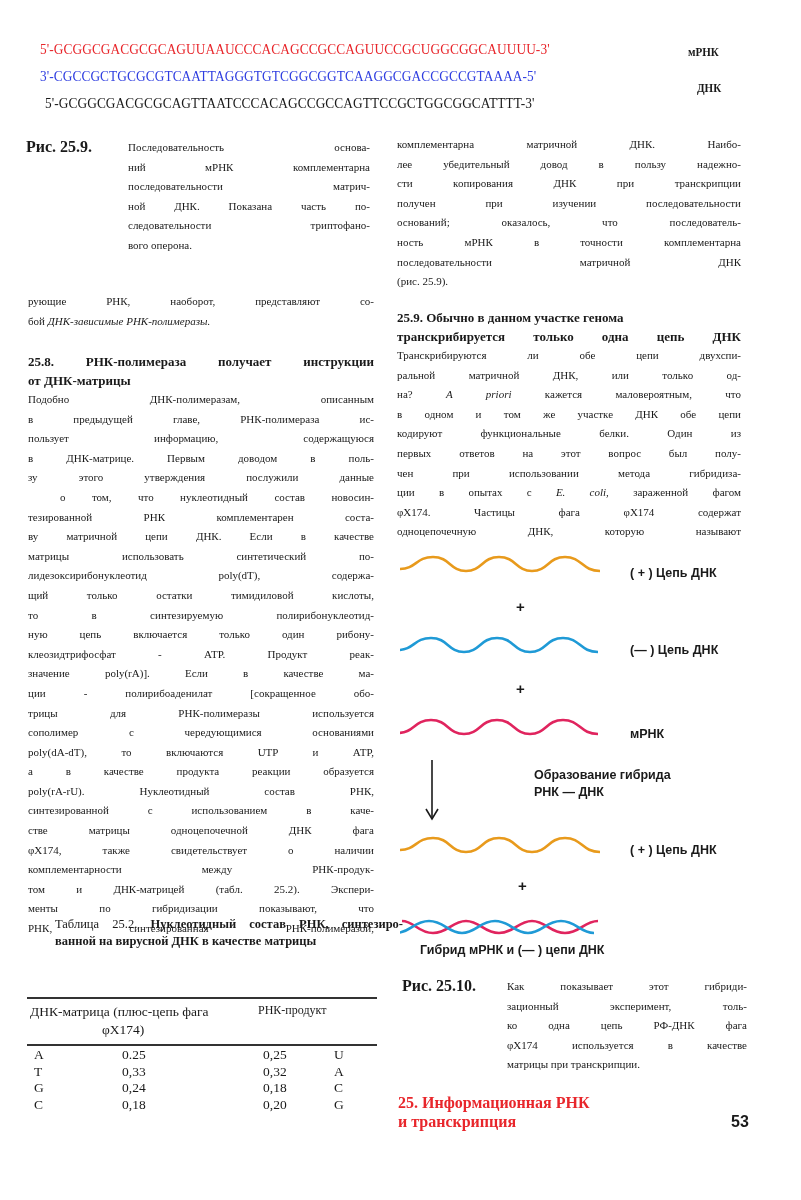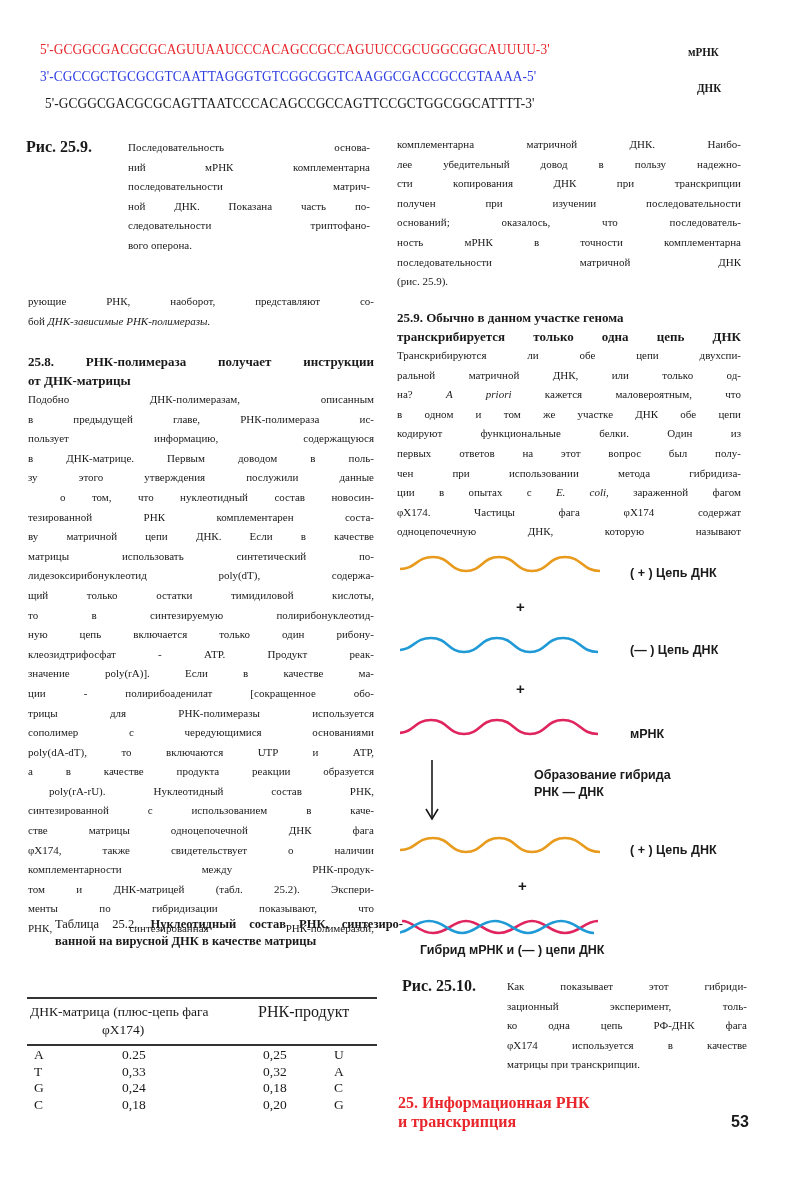--- a/index.html
+++ b/index.html
@@ -65,40 +65,40 @@
     <div style="text-align-last: justify;">щий только остатки тимидиловой кислоты,</div>
     <div style="text-align-last: justify;">то в синтезируемую полирибонуклеотид-</div>
     <div style="text-align-last: justify;">ную цепь включается только один рибону-</div>
     <div style="text-align-last: justify;">клеозидтрифосфат - АТР. Продукт реак-</div>
     <div style="text-align-last: justify;">значение poly(rA)]. Если в качестве ма-</div>
     <div style="text-align-last: justify;">ции - полирибоаденилат [сокращенное обо-</div>
     <div style="text-align-last: justify;">трицы для РНК-полимеразы используется</div>
     <div style="text-align-last: justify;">сополимер с чередующимися основаниями</div>
     <div style="text-align-last: justify;">poly(dA-dT), то включаются UTP и АТР,</div>
     <div style="text-align-last: justify;">а в качестве продукта реакции образуется</div>
-    <div style="text-align-last: justify; margin-left: 21px;">poly(rA-rU). Нуклеотидный состав РНК,</div>
+    <div style="text-align-last: justify;">poly(rA-rU). Нуклеотидный состав РНК,</div>
     <div style="text-align-last: justify;">синтезированной с использованием в каче-</div>
     <div style="text-align-last: justify;">стве матрицы одноцепочечной ДНК фага</div>
     <div style="text-align-last: justify;">φX174, также свидетельствует о наличии</div>
     <div style="text-align-last: justify;">комплементарности между РНК-продук-</div>
     <div style="text-align-last: justify;">том и ДНК-матрицей (табл. 25.2). Экспери-</div>
     <div style="text-align-last: justify;">менты по гибридизации показывают, что</div>
     <div style="text-align-last: justify;">РНК, синтезированная РНК-полимеразой,</div>
   </div>
 
 <div class="abs table-cap" style="left:28px; top:916px; width:348px;margin-left:27px;">
   <div style="text-align:justify; text-align-last:justify"><span>Таблица 25.2.</span> <b>Нуклеотидный состав РНК, синтезиро-</b></div>
   <div><b>ванной на вирусной ДНК в качестве матрицы</b></div>
 </div>
 <div class="abs rule" style="left:27px; top:997px; width:350px;"></div>
 <div class="abs" style="left:30px; top:1003px; font-size:13.5px; line-height:18px;">
   <div>ДНК-матрица (плюс-цепь фага</div>
   <div style="padding-left:72px;">φX174)</div>
 </div>
-<div class="abs" style="left:258px; top:1003px; font-size:16px;">РНК-продукт</div>
+<div class="abs" style="left:258px; top:1003px; font-size:12px;">РНК-продукт</div>
 <div class="abs rule" style="left:27px; top:1044px; width:350px;"></div>
 <div class="abs" style="left:34px; top:1047px; font-size:13.5px; line-height:16.5px;" id="tbody">
     <div style="position: relative; height: 16.5px;">
       <span style="position: absolute; left: 0px;">A</span>
       <span style="position: absolute; left: 88px;">0.25</span>
       <span style="position: absolute; left: 229px;">0,25</span>
       <span style="position: absolute; left: 300px;">U</span>
     </div>
     <div style="position: relative; height: 16.5px;">
       <span style="position: absolute; left: 0px;">T</span>

